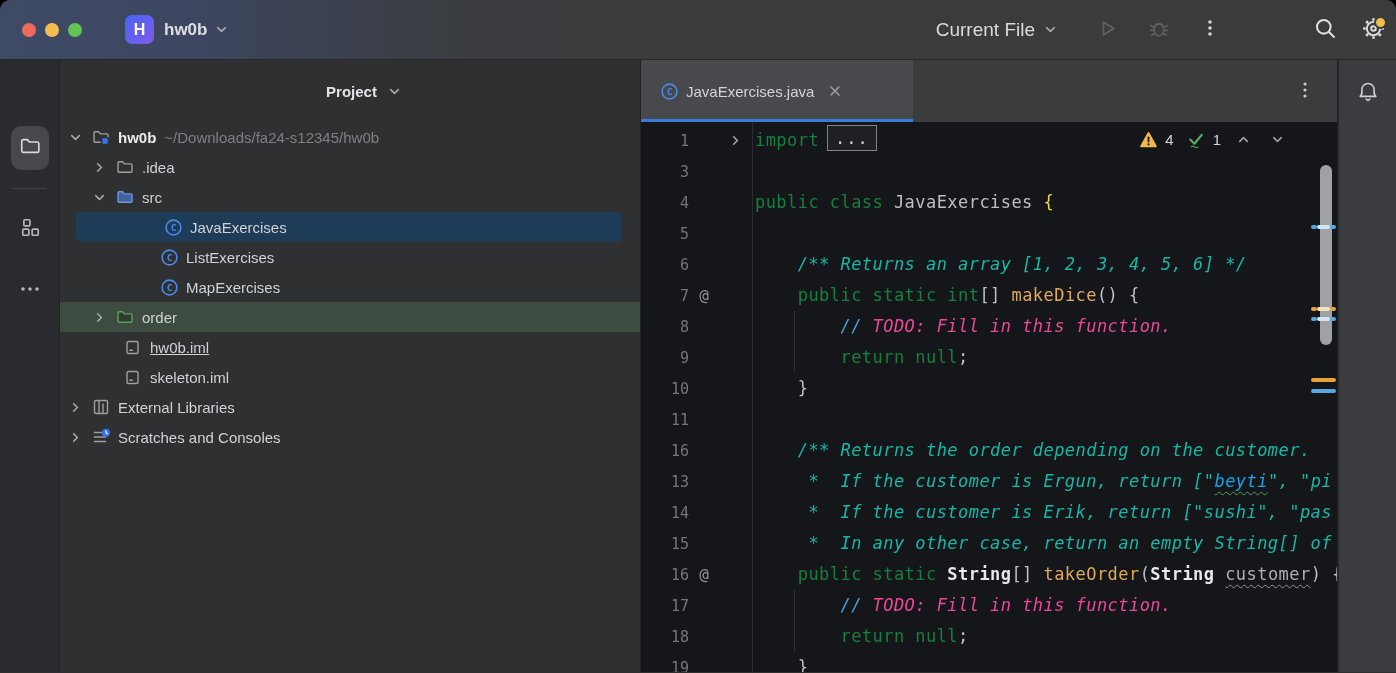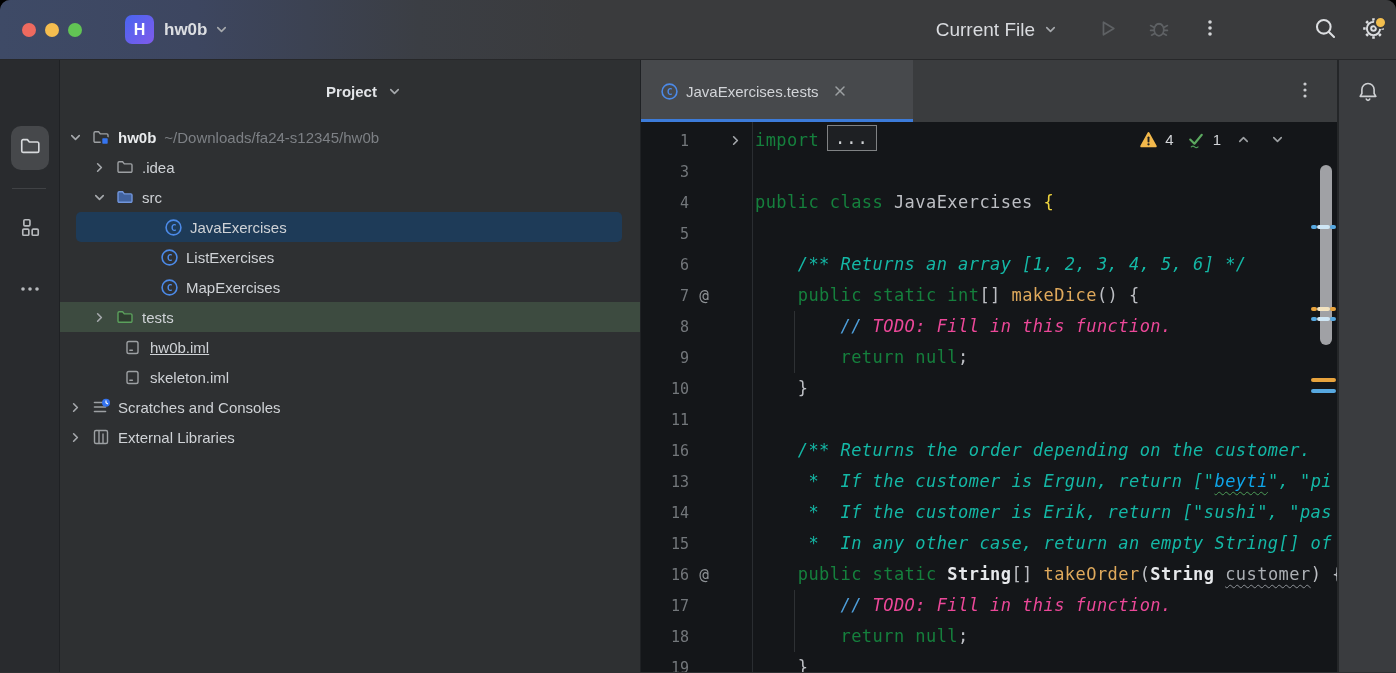--- a/index.html
+++ b/index.html
@@ -287,87 +287,87 @@
             <span class="tchev">
               <svg width="15" height="15" viewBox="0 0 16 16">
                 <polyline points="6,4 10,8 6,12" stroke="#A6A9AD" stroke-width="1.7" stroke-linecap="round" stroke-linejoin="round" fill="none"></polyline>
               </svg>
             </span>
             <span class="ticon">
               <svg width="18" height="18" viewBox="0 0 18 18">
                 <path d="M2 5 a1.2 1.2 0 0 1 1.2-1.2 h3.4 l1.7 2.1 h6.5 a1.2 1.2 0 0 1 1.2 1.2 v6 a1.2 1.2 0 0 1 -1.2 1.2 h-11.6 a1.2 1.2 0 0 1 -1.2-1.2 z" fill="#2E3C2F" stroke="#5BA05C" stroke-width="1.4" stroke-linejoin="round"></path>
               </svg>
             </span>
-            <span class="tlabel">tests</span>
+            <span class="tlabel">order</span>
           </div>
           <div class="trow" style="padding-left: 64px; text-decoration: underline;">
             <span class="ticon">
               <svg width="17" height="17" viewBox="0 0 17 17">
                 <rect x="3" y="2.5" width="11" height="12" rx="1.8" stroke="#9DA0A3" stroke-width="1.4" fill="none"></rect>
                 <line x1="5.8" y1="11.2" x2="8.4" y2="11.2" stroke="#9DA0A3" stroke-width="1.4" stroke-linecap="round"></line>
               </svg>
             </span>
             <span class="tlabel">hw0b.iml</span>
           </div>
           <div class="trow" style="padding-left: 64px;">
             <span class="ticon">
               <svg width="17" height="17" viewBox="0 0 17 17">
                 <rect x="3" y="2.5" width="11" height="12" rx="1.8" stroke="#9DA0A3" stroke-width="1.4" fill="none"></rect>
                 <line x1="5.8" y1="11.2" x2="8.4" y2="11.2" stroke="#9DA0A3" stroke-width="1.4" stroke-linecap="round"></line>
               </svg>
             </span>
             <span class="tlabel">skeleton.iml</span>
+          </div>
+          <div class="trow" style="padding-left: 8px;">
+            <span class="tchev">
+              <svg width="15" height="15" viewBox="0 0 16 16">
+                <polyline points="6,4 10,8 6,12" stroke="#A6A9AD" stroke-width="1.7" stroke-linecap="round" stroke-linejoin="round" fill="none"></polyline>
+              </svg>
+            </span>
+            <span class="ticon">
+              <svg width="18" height="18" viewBox="0 0 18 18">
+                <rect x="2.5" y="2.5" width="13" height="13" rx="1.5" stroke="#9DA0A3" stroke-width="1.4" fill="none"></rect>
+                <line x1="7" y1="2.5" x2="7" y2="15.5" stroke="#9DA0A3" stroke-width="1.4"></line>
+                <line x1="11" y1="5.5" x2="11" y2="15.5" stroke="#9DA0A3" stroke-width="1.4"></line>
+              </svg>
+            </span>
+            <span class="tlabel">External Libraries</span>
           </div>
           <div class="trow" style="padding-left: 8px;">
             <span class="tchev">
               <svg width="15" height="15" viewBox="0 0 16 16">
                 <polyline points="6,4 10,8 6,12" stroke="#A6A9AD" stroke-width="1.7" stroke-linecap="round" stroke-linejoin="round" fill="none"></polyline>
               </svg>
             </span>
             <span class="ticon">
               <svg width="19" height="19" viewBox="0 0 19 19">
                 <g stroke="#9DA0A3" stroke-width="1.6" stroke-linecap="round">
                   <line x1="2.5" y1="4.5" x2="10" y2="4.5"></line>
                   <line x1="2.5" y1="9" x2="13.5" y2="9"></line>
                   <line x1="2.5" y1="13.5" x2="13.5" y2="13.5"></line>
                 </g>
                 <circle cx="14" cy="4.8" r="4" fill="#3574F0"></circle>
                 <polyline points="14,2.8 14,4.8 15.6,5.8" stroke="#fff" stroke-width="1.1" stroke-linecap="round" stroke-linejoin="round" fill="none"></polyline>
               </svg>
             </span>
             <span class="tlabel">Scratches and Consoles</span>
           </div>
-          <div class="trow" style="padding-left: 8px;">
-            <span class="tchev">
-              <svg width="15" height="15" viewBox="0 0 16 16">
-                <polyline points="6,4 10,8 6,12" stroke="#A6A9AD" stroke-width="1.7" stroke-linecap="round" stroke-linejoin="round" fill="none"></polyline>
-              </svg>
-            </span>
-            <span class="ticon">
-              <svg width="18" height="18" viewBox="0 0 18 18">
-                <rect x="2.5" y="2.5" width="13" height="13" rx="1.5" stroke="#9DA0A3" stroke-width="1.4" fill="none"></rect>
-                <line x1="7" y1="2.5" x2="7" y2="15.5" stroke="#9DA0A3" stroke-width="1.4"></line>
-                <line x1="11" y1="5.5" x2="11" y2="15.5" stroke="#9DA0A3" stroke-width="1.4"></line>
-              </svg>
-            </span>
-            <span class="tlabel">External Libraries</span>
-          </div>
         </div>
     </div>
 
     <div class="editor-col">
       <div class="tabbar">
         <div class="tab">
           <span class="ticon">
               <svg width="19" height="19" viewBox="0 0 19 19">
                 <circle cx="9.5" cy="9.5" r="7.4" stroke="#4C8AE8" stroke-width="1.6" fill="none"></circle>
                 <text x="9.5" y="13" text-anchor="middle" font-family="DejaVu Sans Mono,monospace" font-size="9.5" font-weight="bold" fill="#4C8AE8">C</text>
               </svg>
             </span>
-          <span class="tab-label">JavaExercises.tests</span>
+          <span class="tab-label">JavaExercises.java</span>
           <span class="tab-close">
               <svg width="14" height="14" viewBox="0 0 14 14">
                 <g stroke="#9DA0A3" stroke-width="1.5" stroke-linecap="round">
                   <line x1="3" y1="3" x2="11" y2="11"></line>
                   <line x1="11" y1="3" x2="3" y2="11"></line>
                 </g>
               </svg>
             </span>
         </div>
         <div class="tab-underline"></div>

